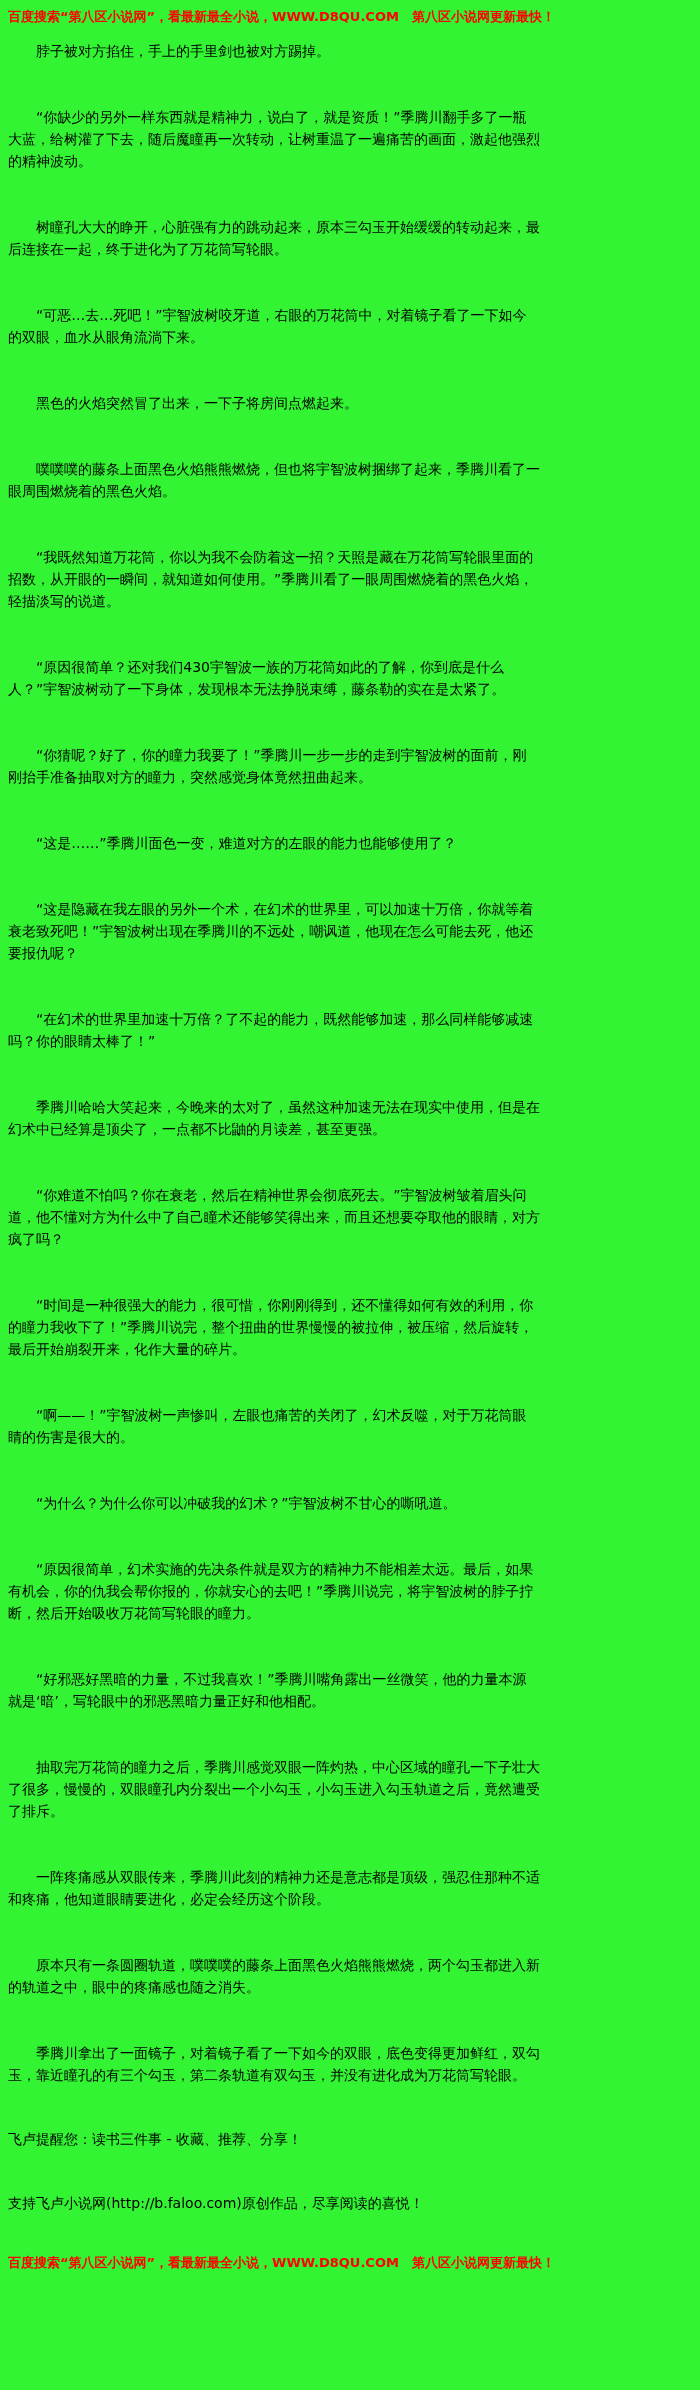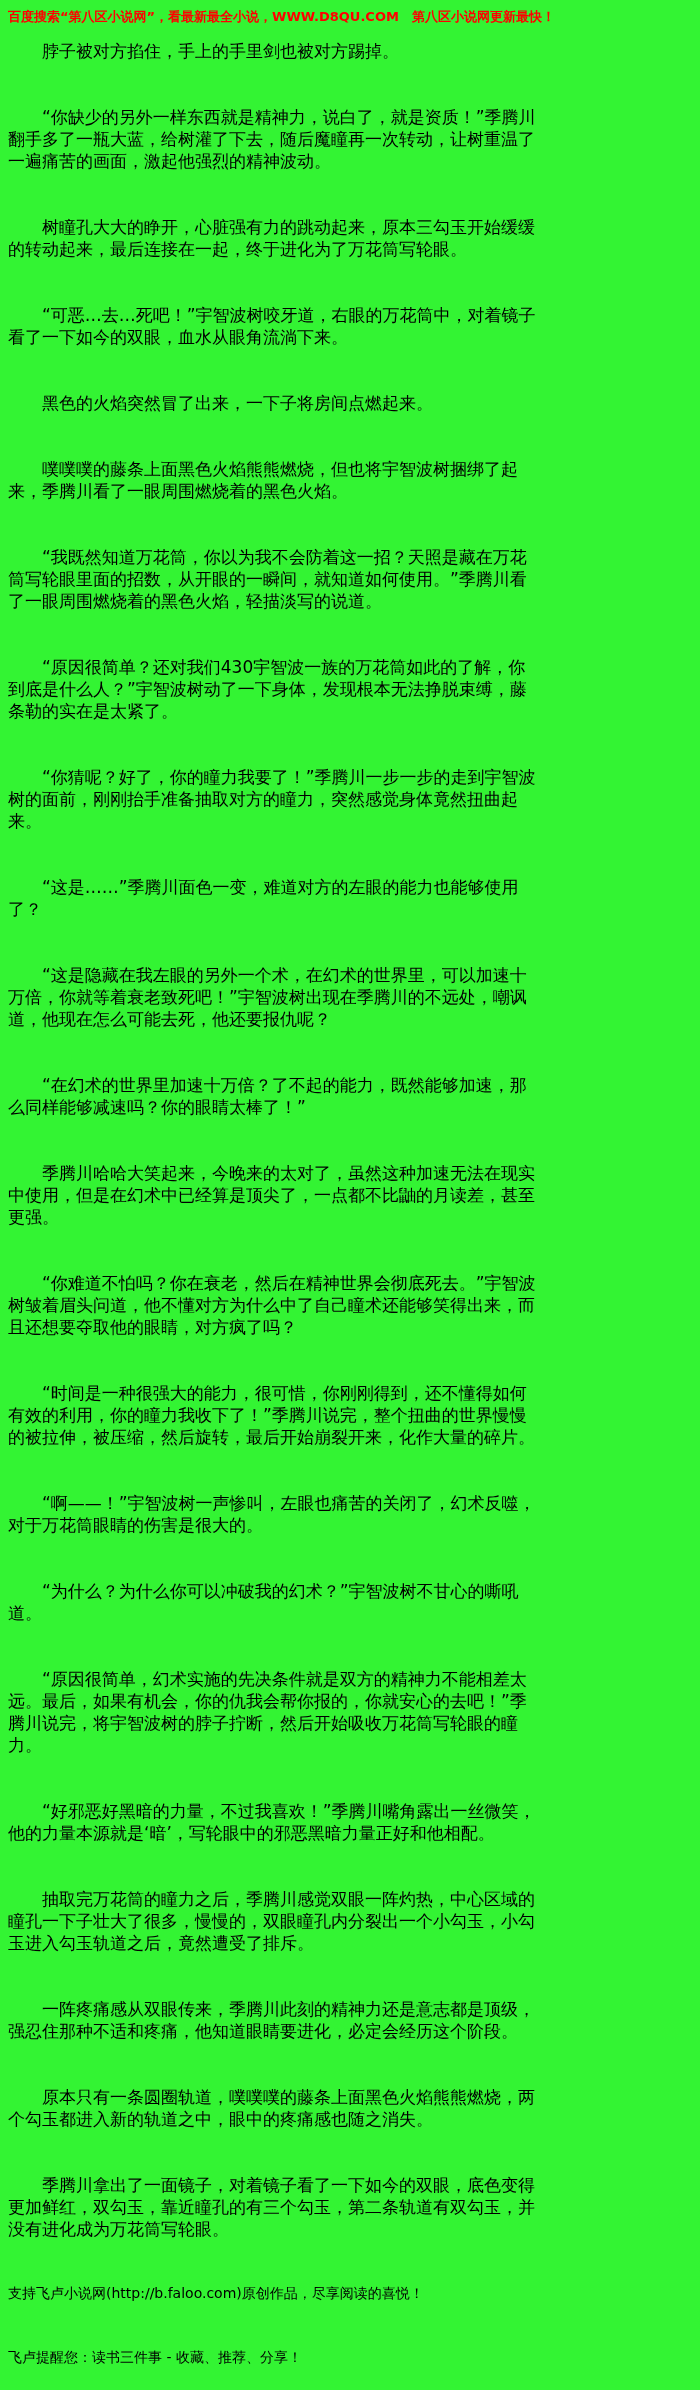--- a/index.html
+++ b/index.html
@@ -28,21 +28,21 @@
     white-space: normal;
   }
   .banner.top {
     margin-bottom: 14px;
   }
   .banner.bottom {
     margin-top: 40px;
   }
   .content p.para {
     margin: 0 16px 44px 0;
-    font-size: 17px;
+    font-size: 14px;
     line-height: 22px;
     text-indent: 2em;
     word-break: break-all;
   }
   .content p.para:last-child {
     margin-bottom: 0;
   }
   .footer-line {
     font-size: 14px;
     line-height: 22px;
@@ -76,19 +76,19 @@
       <p class="para">“啊——！”宇智波树一声惨叫，左眼也痛苦的关闭了，幻术反噬，对于万花筒眼睛的伤害是很大的。</p>
       <p class="para">“为什么？为什么你可以冲破我的幻术？”宇智波树不甘心的嘶吼道。</p>
       <p class="para">“原因很简单，幻术实施的先决条件就是双方的精神力不能相差太远。最后，如果有机会，你的仇我会帮你报的，你就安心的去吧！”季腾川说完，将宇智波树的脖子拧断，然后开始吸收万花筒写轮眼的瞳力。</p>
       <p class="para">“好邪恶好黑暗的力量，不过我喜欢！”季腾川嘴角露出一丝微笑，他的力量本源就是‘暗’，写轮眼中的邪恶黑暗力量正好和他相配。</p>
       <p class="para">抽取完万花筒的瞳力之后，季腾川感觉双眼一阵灼热，中心区域的瞳孔一下子壮大了很多，慢慢的，双眼瞳孔内分裂出一个小勾玉，小勾玉进入勾玉轨道之后，竟然遭受了排斥。</p>
       <p class="para">一阵疼痛感从双眼传来，季腾川此刻的精神力还是意志都是顶级，强忍住那种不适和疼痛，他知道眼睛要进化，必定会经历这个阶段。</p>
       <p class="para">原本只有一条圆圈轨道，噗噗噗的藤条上面黑色火焰熊熊燃烧，两个勾玉都进入新的轨道之中，眼中的疼痛感也随之消失。</p>
       <p class="para">季腾川拿出了一面镜子，对着镜子看了一下如今的双眼，底色变得更加鲜红，双勾玉，靠近瞳孔的有三个勾玉，第二条轨道有双勾玉，并没有进化成为万花筒写轮眼。</p>
     </div>
 
+  <div class="footer-line">飞卢提醒您：读书三件事 - 收藏、推荐、分享！</div>
+
   <div class="footer-line">支持飞卢小说网(http://b.faloo.com)原创作品，尽享阅读的喜悦！</div>
-
-  <div class="footer-line">飞卢提醒您：读书三件事 - 收藏、推荐、分享！</div>
 
   <div class="banner bottom">百度搜索“第八区小说网”，看最新最全小说，WWW.D8QU.COM　第八区小说网更新最快！</div>
 
 </div>
 
 </body></html>

